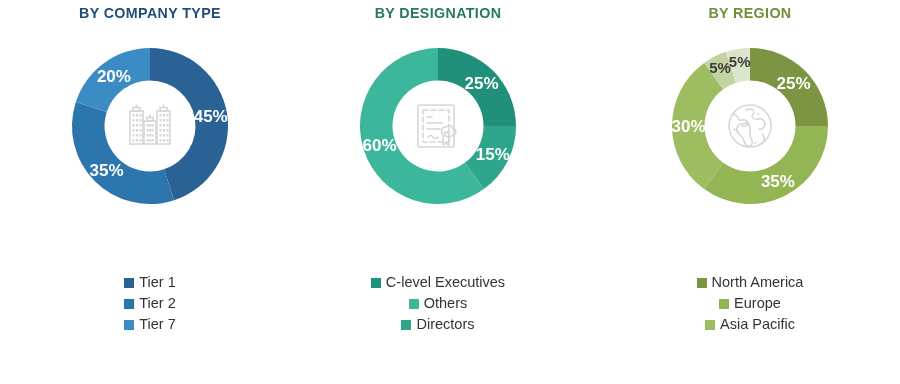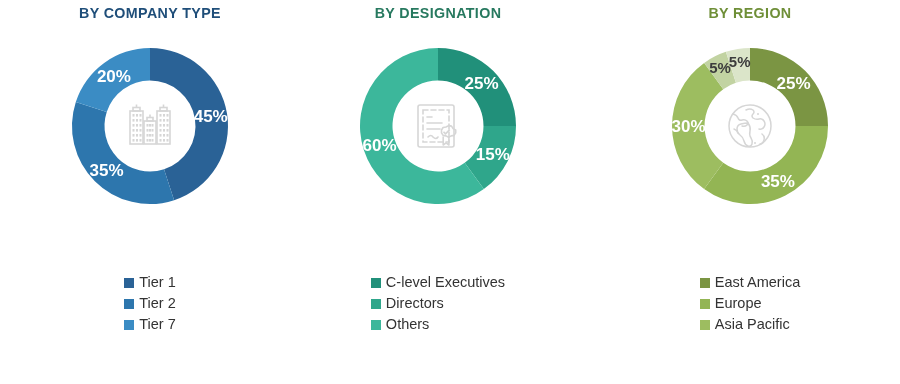--- a/index.html
+++ b/index.html
@@ -81,20 +81,21 @@
   }
   .legend-center {
     width: 300px;
     text-align: center;
   }
   .legend-row {
     display: flex;
     align-items: center;
     height: 21px;
     white-space: nowrap;
+    justify-content: center;
   }
   .legend-swatch {
     width: 10px;
     height: 10px;
     margin-right: 5px;
     flex: 0 0 auto;
   }
   .legend-text {
     font-family: "Liberation Sans", sans-serif;
     font-size: 14.5px;
@@ -225,25 +226,25 @@
             <path d="M33.5 33.8 l2 2.1 l4.2 -4.3"></path>
           </g>
         </svg>
       </div>
     </div>
     <div class="legend legend-center">
       <div class="legend-inner" id="legend-1"><div class="legend-row">
             <span class="legend-swatch" style="background: rgb(33, 144, 122);"></span>
             <span class="legend-text">C-level Executives</span>
           </div><div class="legend-row">
+            <span class="legend-swatch" style="background: rgb(60, 183, 155);"></span>
+            <span class="legend-text">Others</span>
+          </div><div class="legend-row">
             <span class="legend-swatch" style="background: rgb(47, 166, 139);"></span>
             <span class="legend-text">Directors</span>
-          </div><div class="legend-row">
-            <span class="legend-swatch" style="background: rgb(60, 183, 155);"></span>
-            <span class="legend-text">Others</span>
           </div></div>
     </div>
   </div>
 
   <div class="panel panel-3">
     <div class="panel-title" style="color:#6f8f38;">BY REGION</div>
     <div class="donut-wrap">
       <svg class="donut-svg" id="donut-2" width="200" height="200" viewBox="0 0 200 200">
           <path d="M 100 22 A 78 78 0 0 1 178 100 L 145.5 100 A 45.5 45.5 0 0 0 100 54.5 Z" fill="#7b9543"></path>
           <path d="M 178 100 A 78 78 0 0 1 54.152750321187106 163.1033255612459 L 73.25577102069248 136.8102732440601 A 45.5 45.5 0 0 0 145.5 100 Z" fill="#93b554"></path>
@@ -269,21 +270,21 @@
           <g fill="#d6d6d6">
             <circle cx="36" cy="16" r="1"></circle>
             <circle cx="33" cy="45" r="1"></circle>
           </g>
         </svg>
       </div>
     </div>
     <div class="legend legend-center">
       <div class="legend-inner" id="legend-2"><div class="legend-row">
             <span class="legend-swatch" style="background: rgb(123, 149, 67);"></span>
-            <span class="legend-text">East America</span>
+            <span class="legend-text">North America</span>
           </div><div class="legend-row">
             <span class="legend-swatch" style="background: rgb(147, 181, 84);"></span>
             <span class="legend-text">Europe</span>
           </div><div class="legend-row">
             <span class="legend-swatch" style="background: rgb(157, 189, 96);"></span>
             <span class="legend-text">Asia Pacific</span>
           </div></div>
     </div>
   </div>
 

